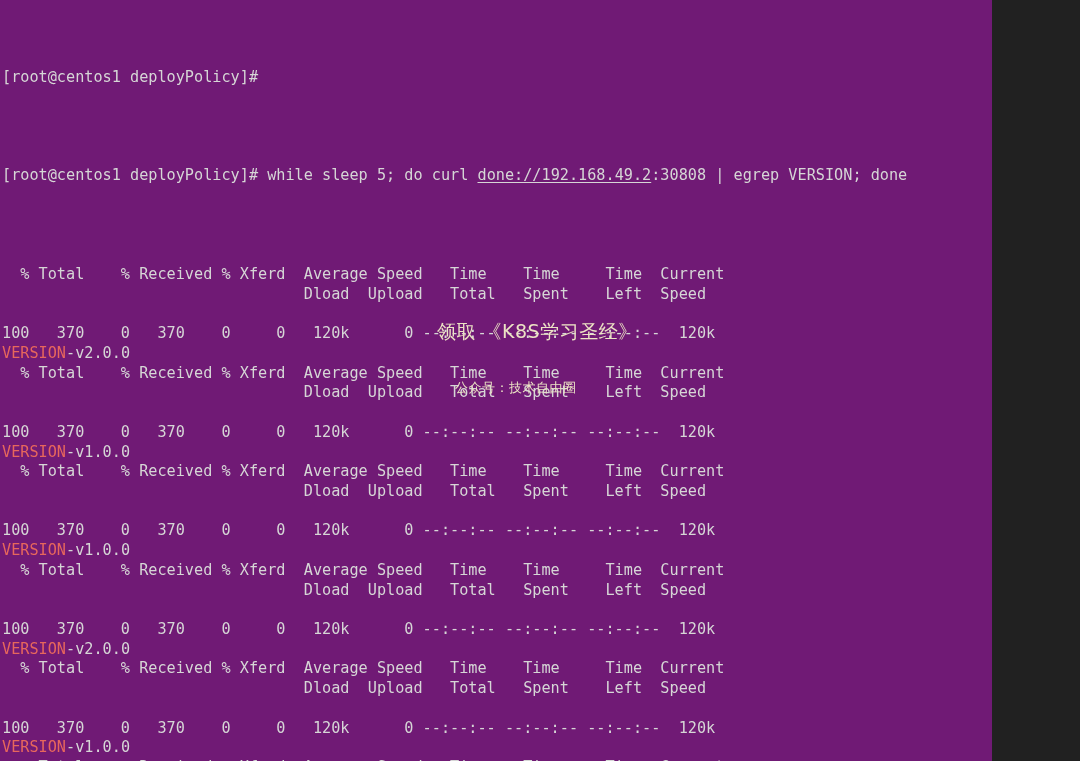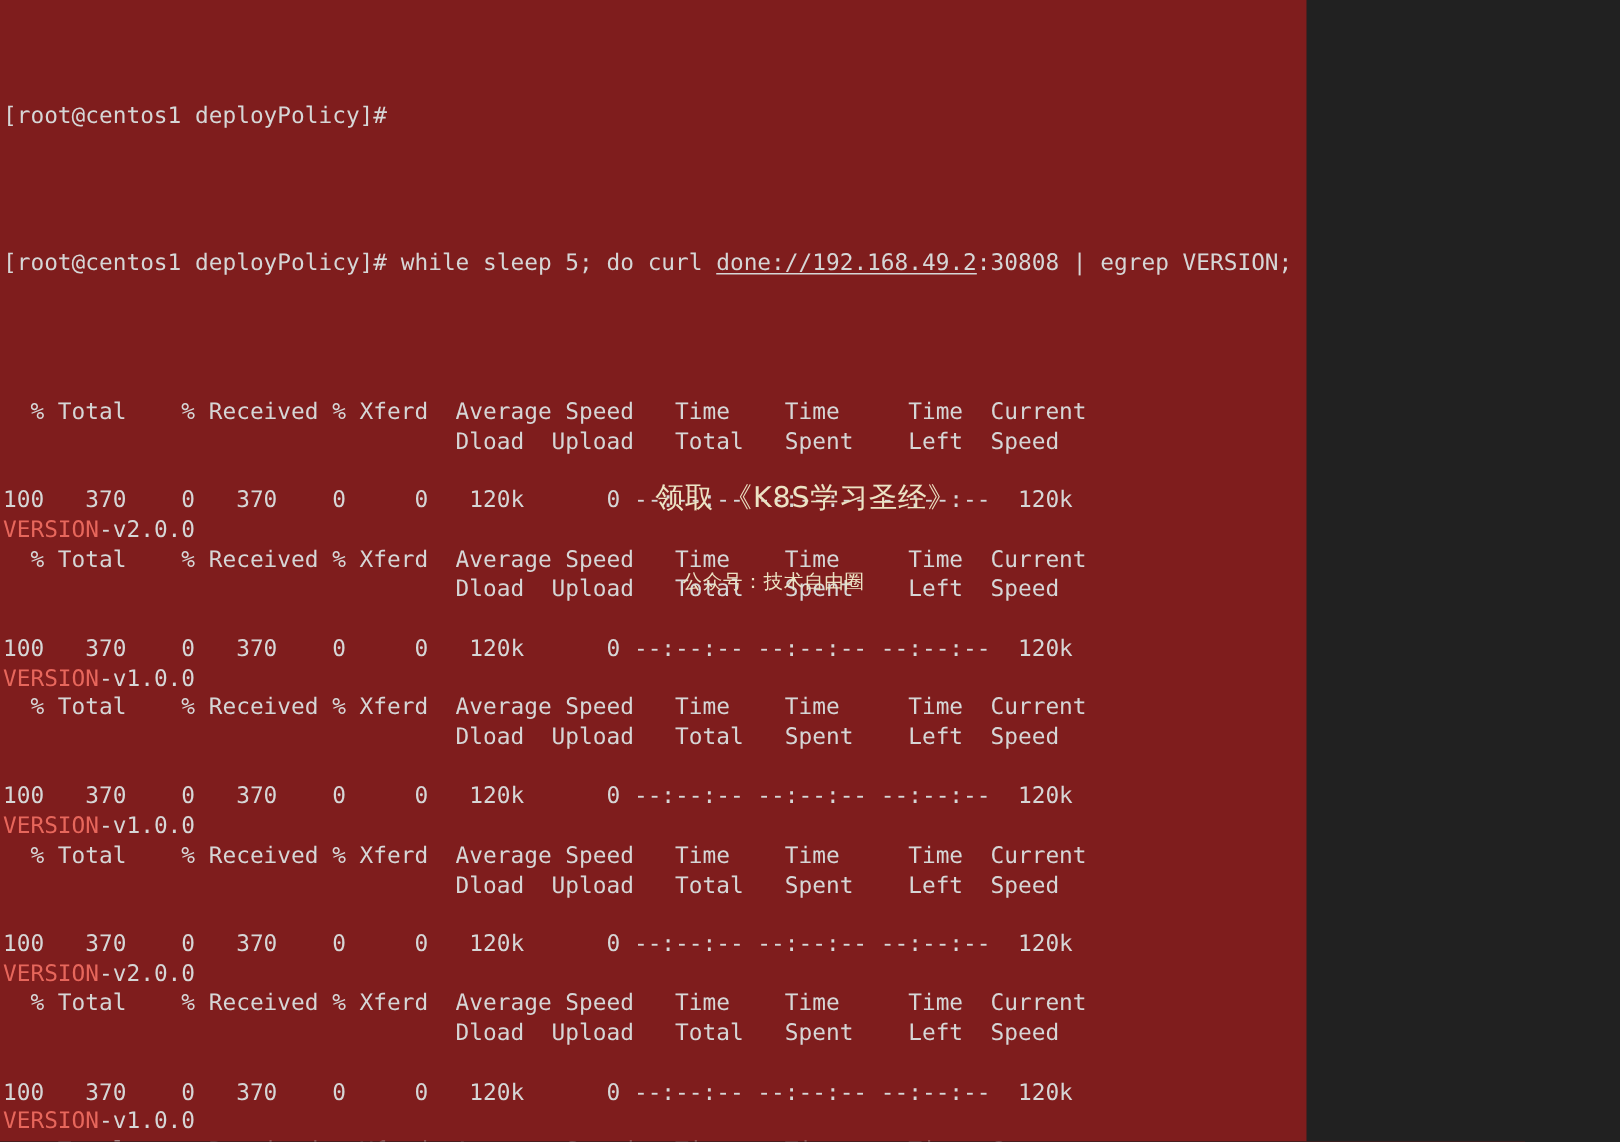--- a/index.html
+++ b/index.html
@@ -9,23 +9,23 @@
   }
   body {
     width: 1080px;
     height: 761px;
     overflow: hidden;
     font-family: "DejaVu Sans Mono", "Liberation Mono", monospace;
   }
 
   #terminal {
     position: relative;
-    width: 871px;
+    width: 992px;
     height: 761px;
-    background: #7f1d1d;
+    background: #701a75;
     overflow: hidden;
   }
 
   #screen {
     position: absolute;
     left: 0;
     top: -11px;
     width: 1080px;
     font-size: 15.2px;
     line-height: 19.72px;

